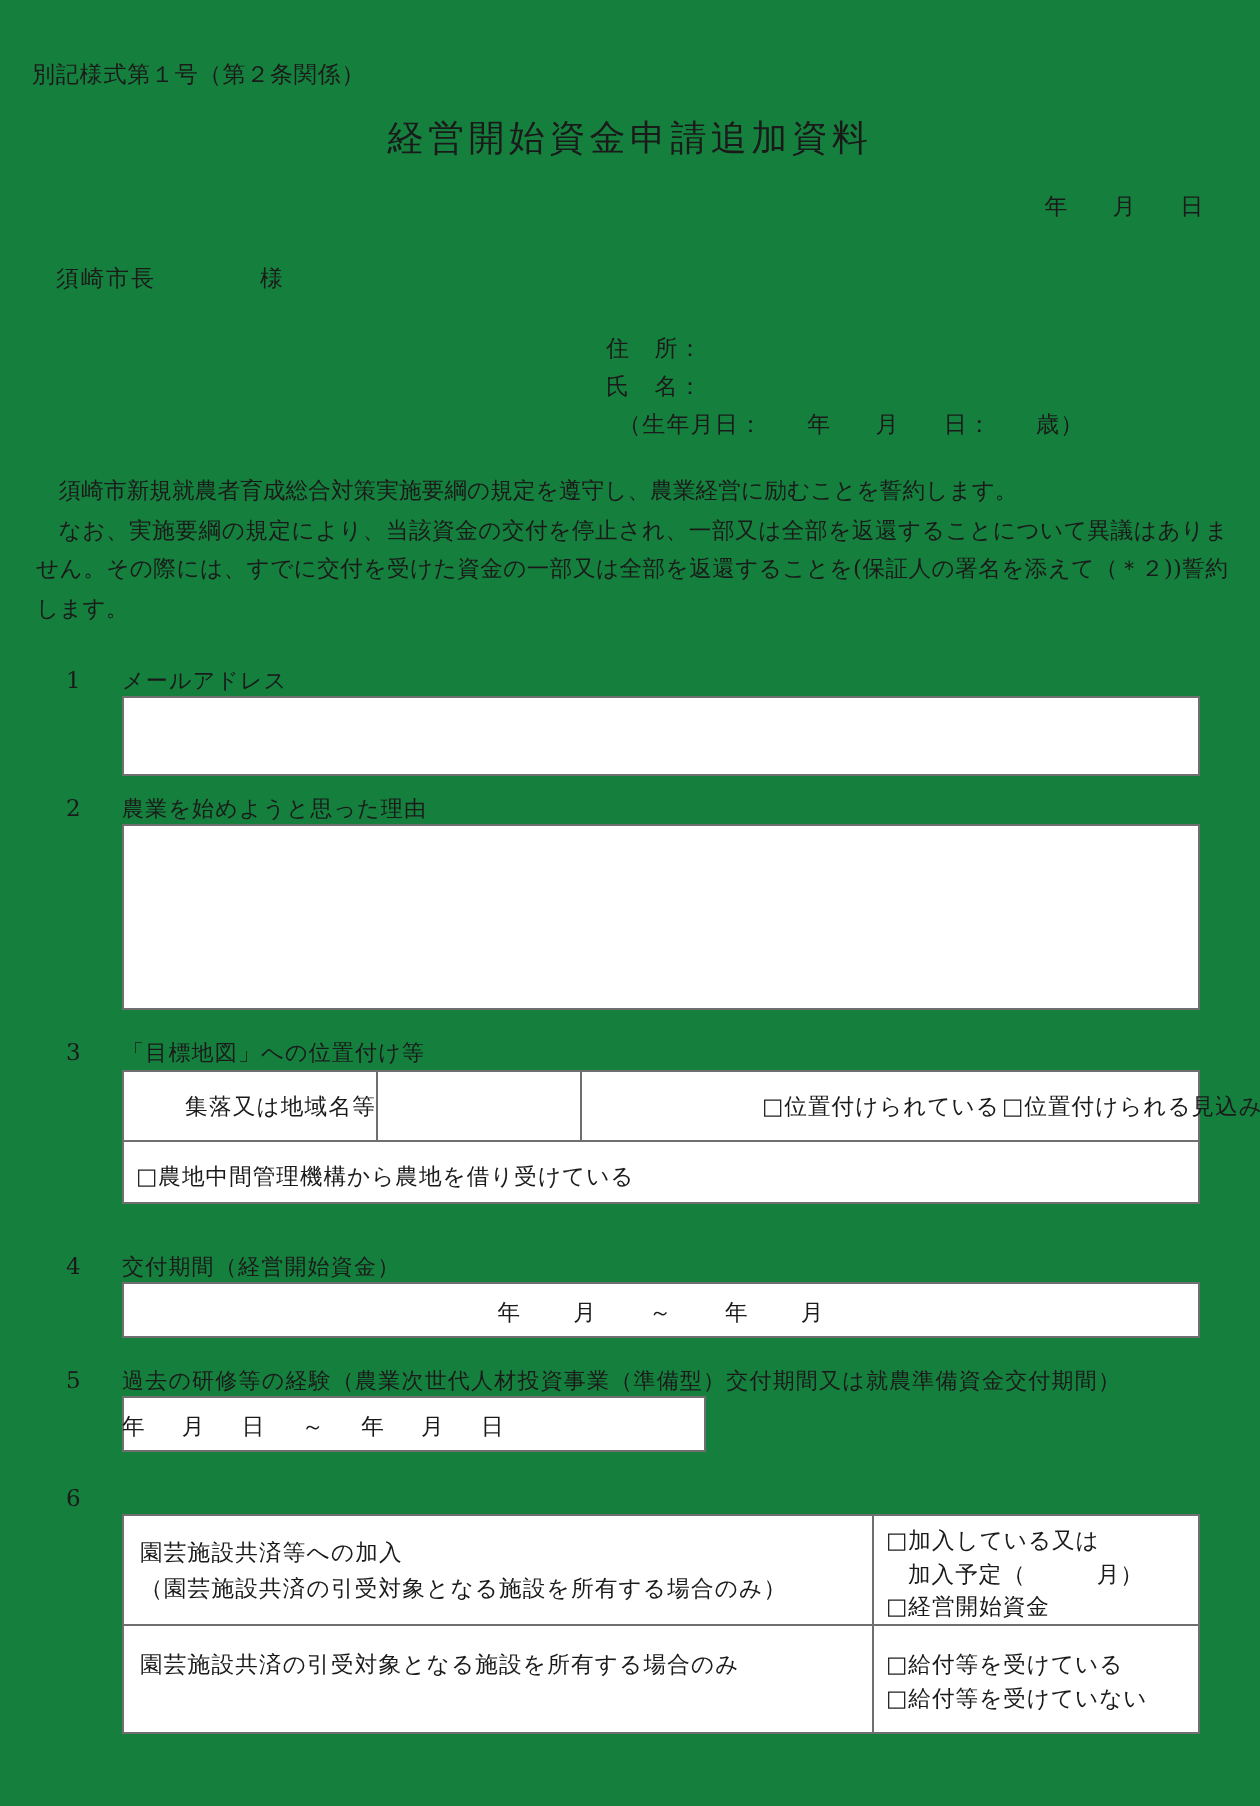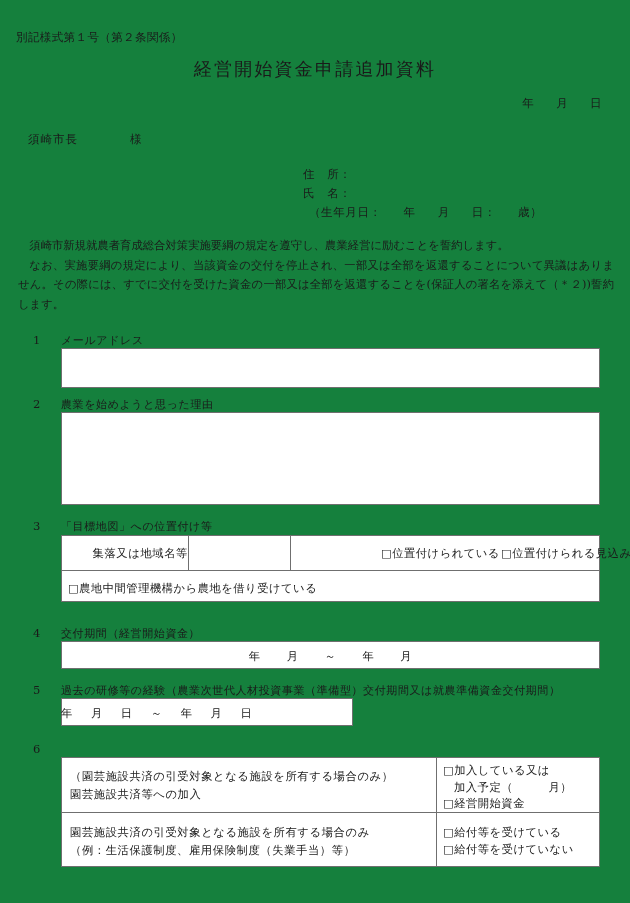--- a/index.html
+++ b/index.html
@@ -202,31 +202,30 @@
   </div>
 
   <div class="sec-no" style="left:33px; top:742px;">6</div>
   <div class="sec-label" style="left:61px; top:742px;margin-top:24px;">その他</div>
 
   <div class="box" style="left:61px; top:757px; width:539px; height:110px;"></div>
   <div class="hline" style="left:61px; top:812px; width:539px;"></div>
   <div class="vline" style="left:436px; top:757px; height:110px;"></div>
 
   <div class="cell-txt" style="left:70px; top:768px; line-height:18px;">
+    <div>園芸施設共済等への加入</div>
     <div>（園芸施設共済の引受対象となる施設を所有する場合のみ）</div>
-    <div>園芸施設共済等への加入</div>
   </div>
   <div class="cell-txt chk" style="left:443px; top:763px; line-height:16.5px;">
     <div>□加入している又は</div>
     <div style="padding-left:11px;">加入予定（　　　月）</div>
     <div>□経営開始資金</div>
   </div>
 
   <div class="cell-txt" style="left:70px; top:824px; line-height:18px;">
     <div>園芸施設共済の引受対象となる施設を所有する場合のみ</div>
-    <div>（例：生活保護制度、雇用保険制度（失業手当）等）</div>
   </div>
   <div class="cell-txt chk" style="left:443px; top:824px; line-height:17px;">
     <div>□給付等を受けている</div>
     <div>□給付等を受けていない</div>
   </div>
 
 </div>
 
 </body></html>

